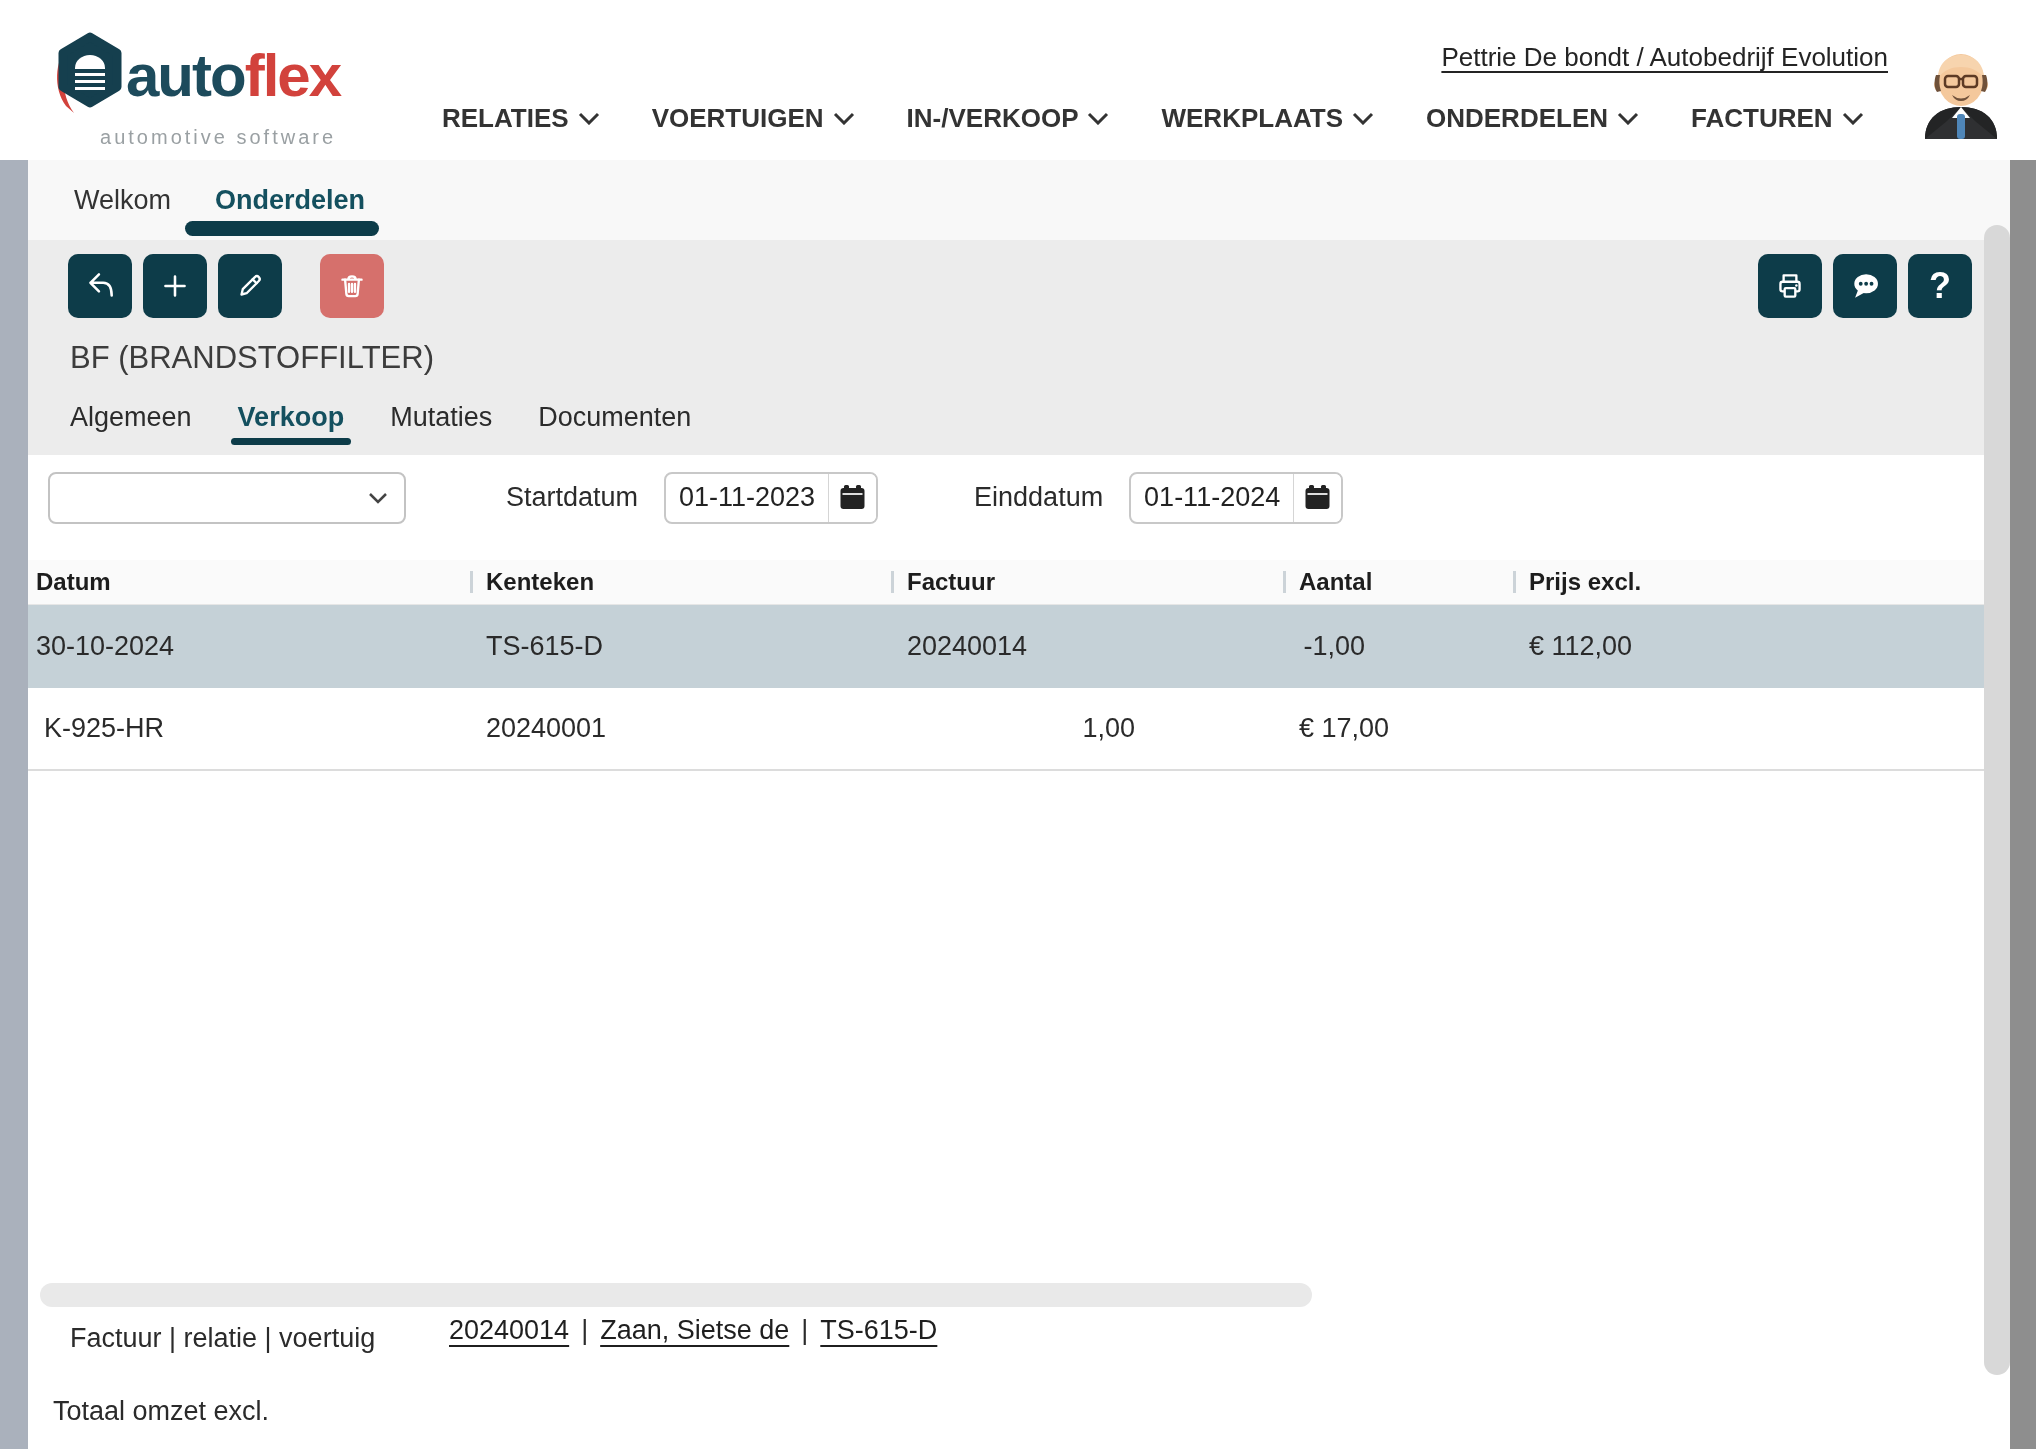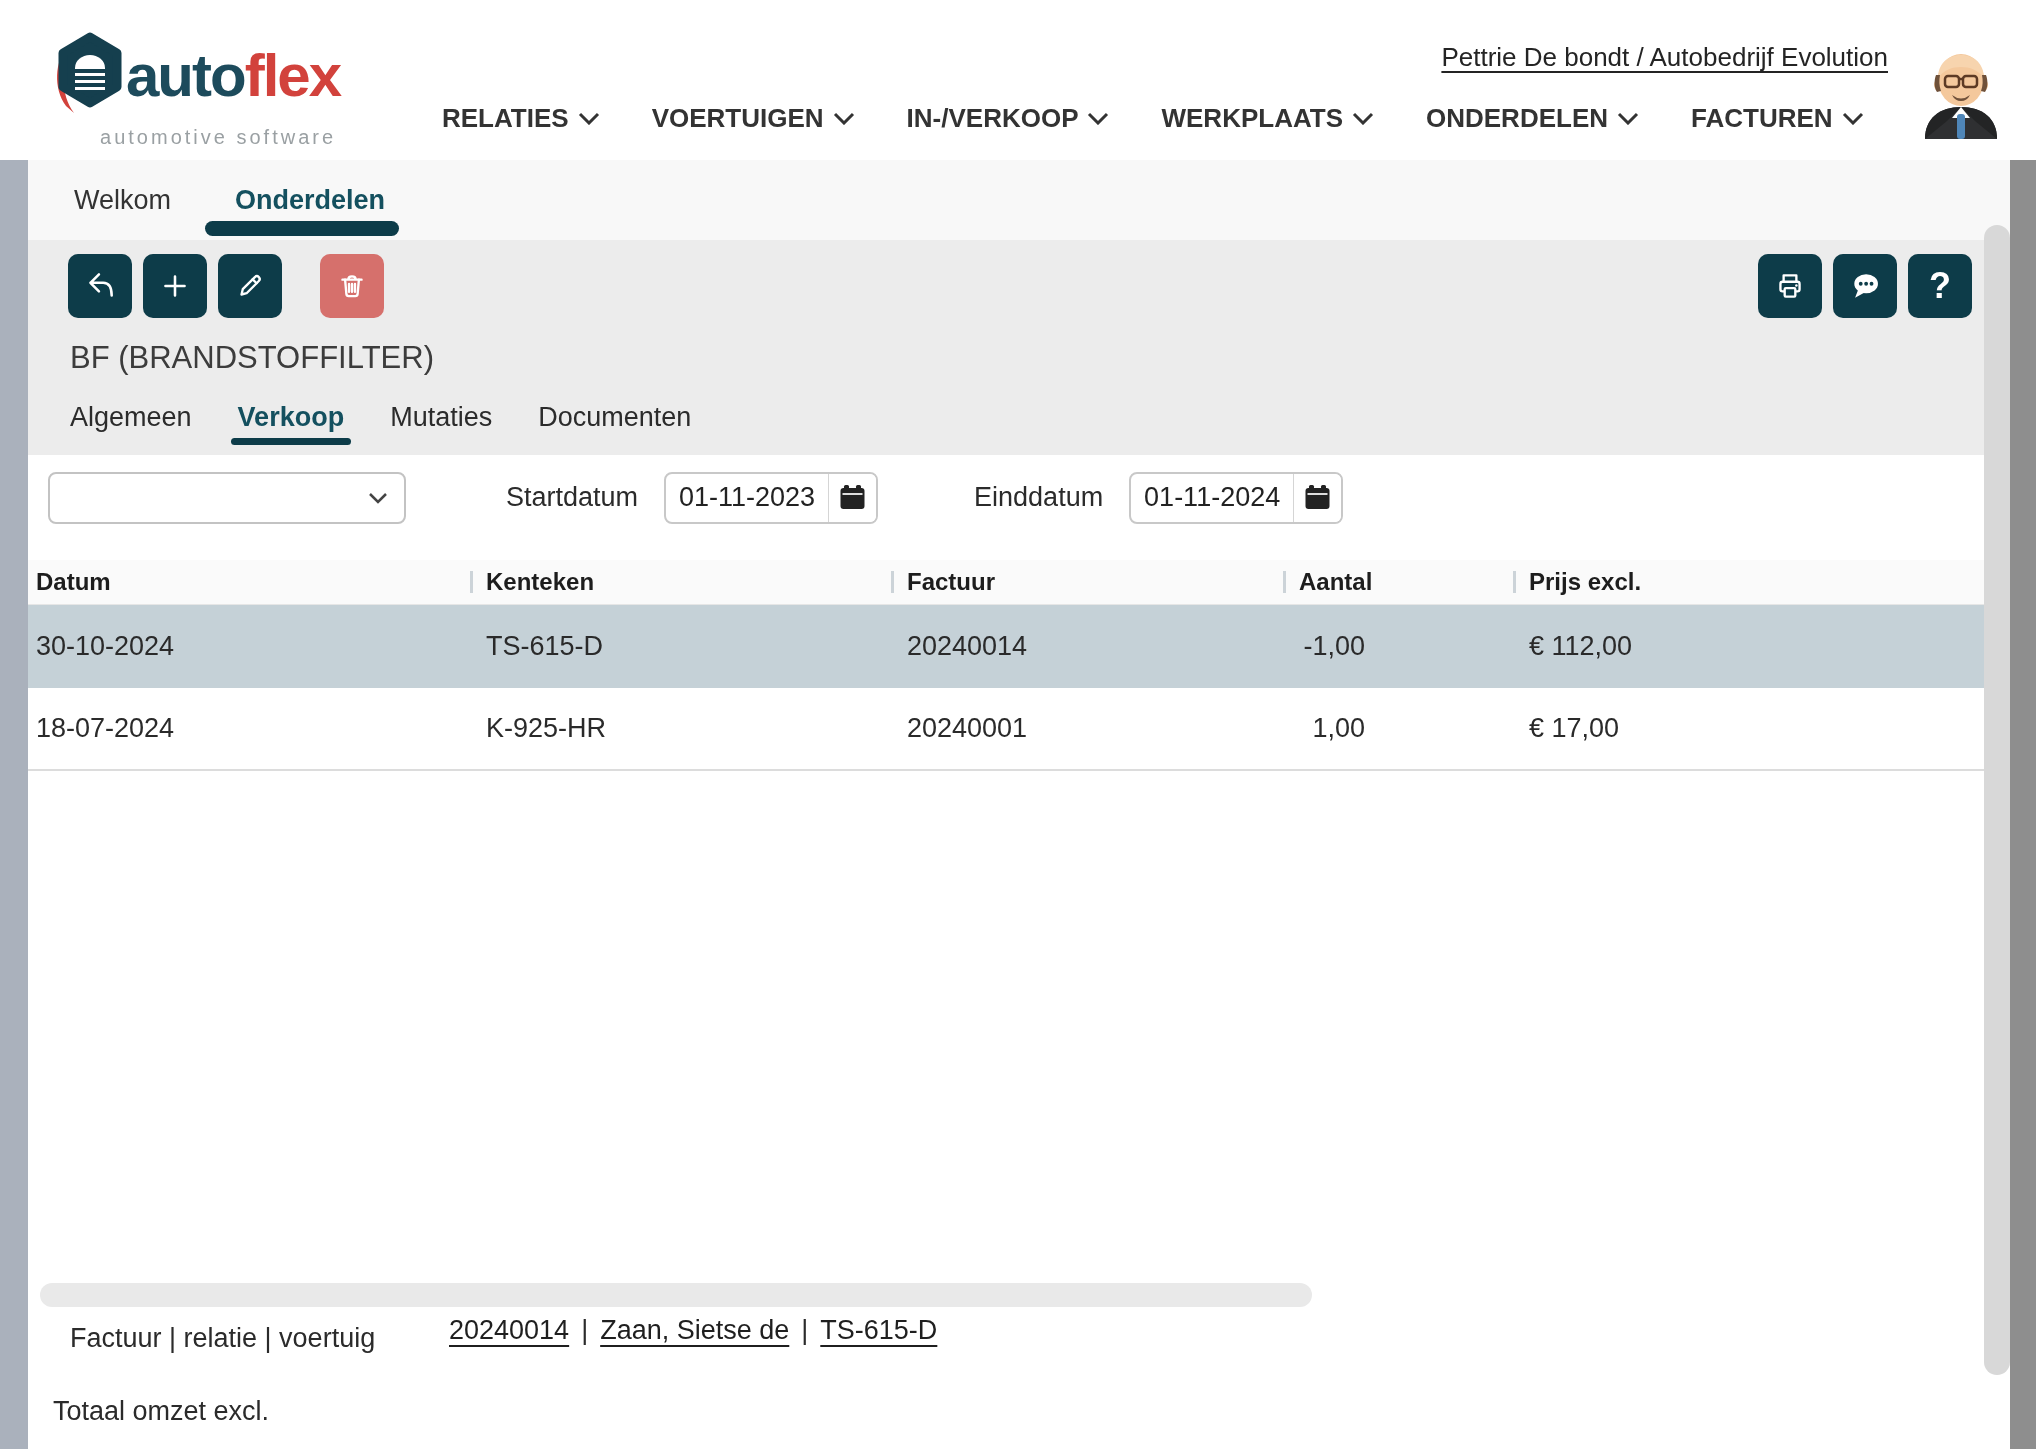--- a/index.html
+++ b/index.html
@@ -34,21 +34,21 @@
   }
   .avatar { position: absolute; right: 34px; top: 42px; width: 82px; height: 98px; cursor: pointer; }
 
   
   .body-row { display: flex; height: 1289px; }
   .edge-left  { width: 28px; background: #aab1bc; }
   .edge-right { width: 26px; background: #8e8e8e; }
   .main { position: relative; width: 1982px; display: flex; flex-direction: column; }
 
   
-  .tabbar { height: 80px; background: #f8f8f8; display: flex; align-items: center; padding-left: 46px; gap: 64px; }
+  .tabbar { height: 80px; background: #f8f8f8; display: flex; align-items: center; padding-left: 46px; gap: 44px; }
   .tab { position: relative; font-size: 27px; color: #333; cursor: pointer; padding: 4px 0; }
   .tab.active { color: #14505f; font-weight: bold; }
   .tab.active .tab-underline {
     position: absolute; left: -30px; right: -14px; bottom: -16px; height: 15px;
     background: #0d3c49; border-radius: 8px; z-index: 3;
   }
 
   
   .panel { height: 215px; background: #ececec; padding-top: 14px; }
   .toolbar { display: flex; align-items: center; margin: 0 38px 0 40px; }
@@ -346,21 +346,20 @@
       </div>
 
       <div class="trow selected">
         <div class="td c1">30-10-2024</div>
         <div class="td c2">TS-615-D</div>
         <div class="td c3">20240014</div>
         <div class="td c4">-1,00</div>
         <div class="td c5">€ 112,00</div>
       </div>
       <div class="trow last">
-        <div class="td c1">18-07-2024</div>
         <div class="td c2">K-925-HR</div>
         <div class="td c3">20240001</div>
         <div class="td c4">1,00</div>
         <div class="td c5">€ 17,00</div>
       </div>
 
       <div class="bottom-area">
         <div class="hscroll-thumb"></div>
         <div class="foot-label">Factuur | relatie | voertuig</div>
         <div class="foot-links">

